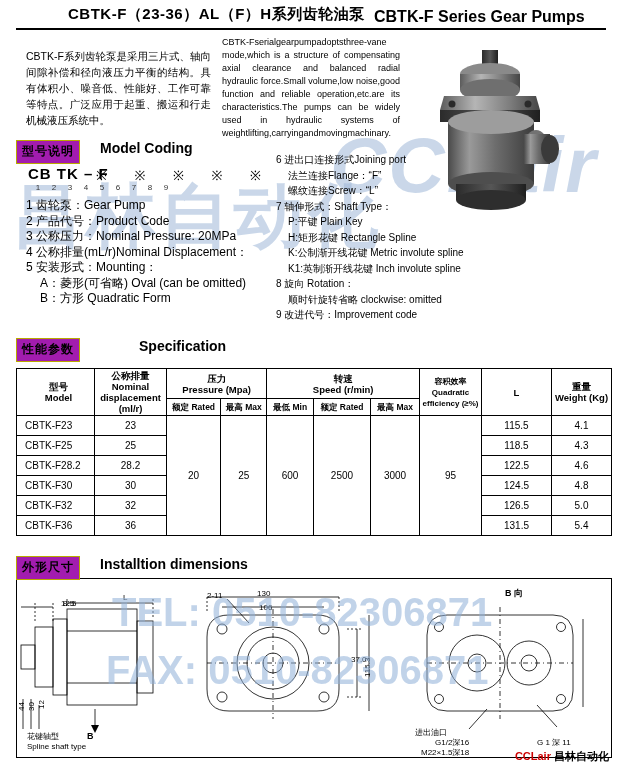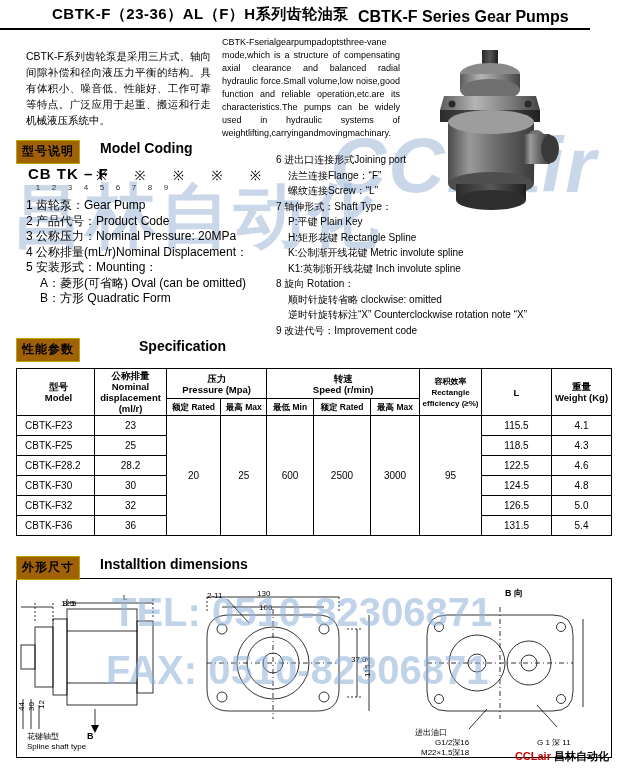--- a/index.html
+++ b/index.html
@@ -24,21 +24,21 @@
     pointer-events:none;
     z-index:5;
   }
   .wm-cclair { left:330px; top:120px; font-size:78px; letter-spacing:2px; font-style:italic; }
   .wm-cn { left:12px; top:170px; font-size:70px; letter-spacing:4px; }
   .wm-tel { left:112px; top:590px; font-size:40px; color:#8fb0d8; }
   .wm-fax { left:106px; top:648px; font-size:40px; color:#8fb0d8; }
 
   
   .header {
-    position:absolute; left:0; top:0; width:590px; height:30px;
+    position:absolute; left:16px; top:0; width:590px; height:30px;
     border-bottom:2px solid #000;
   }
   .header .title-cn {
     position:absolute; left:52px; top:5px;
     font-size:15px; font-weight:bold; letter-spacing:.5px;
   }
   .header .title-en {
     position:absolute; left:358px; top:8px;
     font-size:16px; font-weight:bold;
   }
@@ -58,21 +58,21 @@
   
   .photo {
     position:absolute; left:404px; top:34px; width:205px; height:185px;
     z-index:6;
   }
   .photo svg { display:block; }
 
   
   .tag {
     position:absolute;
-    background:#a16207;
+    background:#a21caf;
     color:#000;
     font-size:12px; font-weight:bold;
     padding:2px 5px 3px 5px;
     border:1px solid #b9a800;
     letter-spacing:1px;
     z-index:7;
   }
   .tag-label {
     position:absolute;
     font-size:14px; font-weight:bold;
@@ -224,21 +224,20 @@
   <div>6 进出口连接形式Joining port</div>
   <div class="indent">法兰连接Flange：“F”</div>
   <div class="indent">螺纹连接Screw：“L”</div>
   <div>7 轴伸形式：Shaft Type：</div>
   <div class="indent">P:平键  Plain Key</div>
   <div class="indent">H:矩形花键 Rectangle Spline</div>
   <div class="indent">K:公制渐开线花键 Metric involute spline</div>
   <div class="indent">K1:英制渐开线花键 Inch involute spline</div>
   <div>8 旋向 Rotation：</div>
   <div class="indent">顺时针旋转省略 clockwise: omitted</div>
-  <div class="indent">逆时针旋转标注“X” Counterclockwise rotation note “X”</div>
   <div>9 改进代号：Improvement code</div>
 </div>
 
 <div class="tag" style="left:16px; top:338px;">性能参数</div>
 <div class="tag-label" style="left:100px; top:338px;margin-left:39px;">Specification</div>
 
 <div class="spec-wrap">
   <table class="spec">
     <thead>
       <tr>
@@ -254,21 +253,21 @@
         <th colspan="2" style="width:92px;">
           <div style="white-space:pre-line">压力
 Pressure (Mpa)</div>
         </th>
         <th colspan="3" style="width:140px;margin-top:22px;">
           <div style="white-space:pre-line">转速
 Speed (r/min)</div>
         </th>
         <th rowspan="2" style="width:62px;">
           <div style="white-space:pre-line; font-size:8px;">容积效率
-Rectangle efficiency (≥%)</div>
+Quadratic efficiency (≥%)</div>
         </th>
         <th rowspan="2" style="width:70px;">
           <div>L</div>
         </th>
         <th rowspan="2" style="width:60px;">
           <div style="white-space:pre-line">重量
 Weight (Kg)</div>
         </th>
       </tr>
       <tr>

